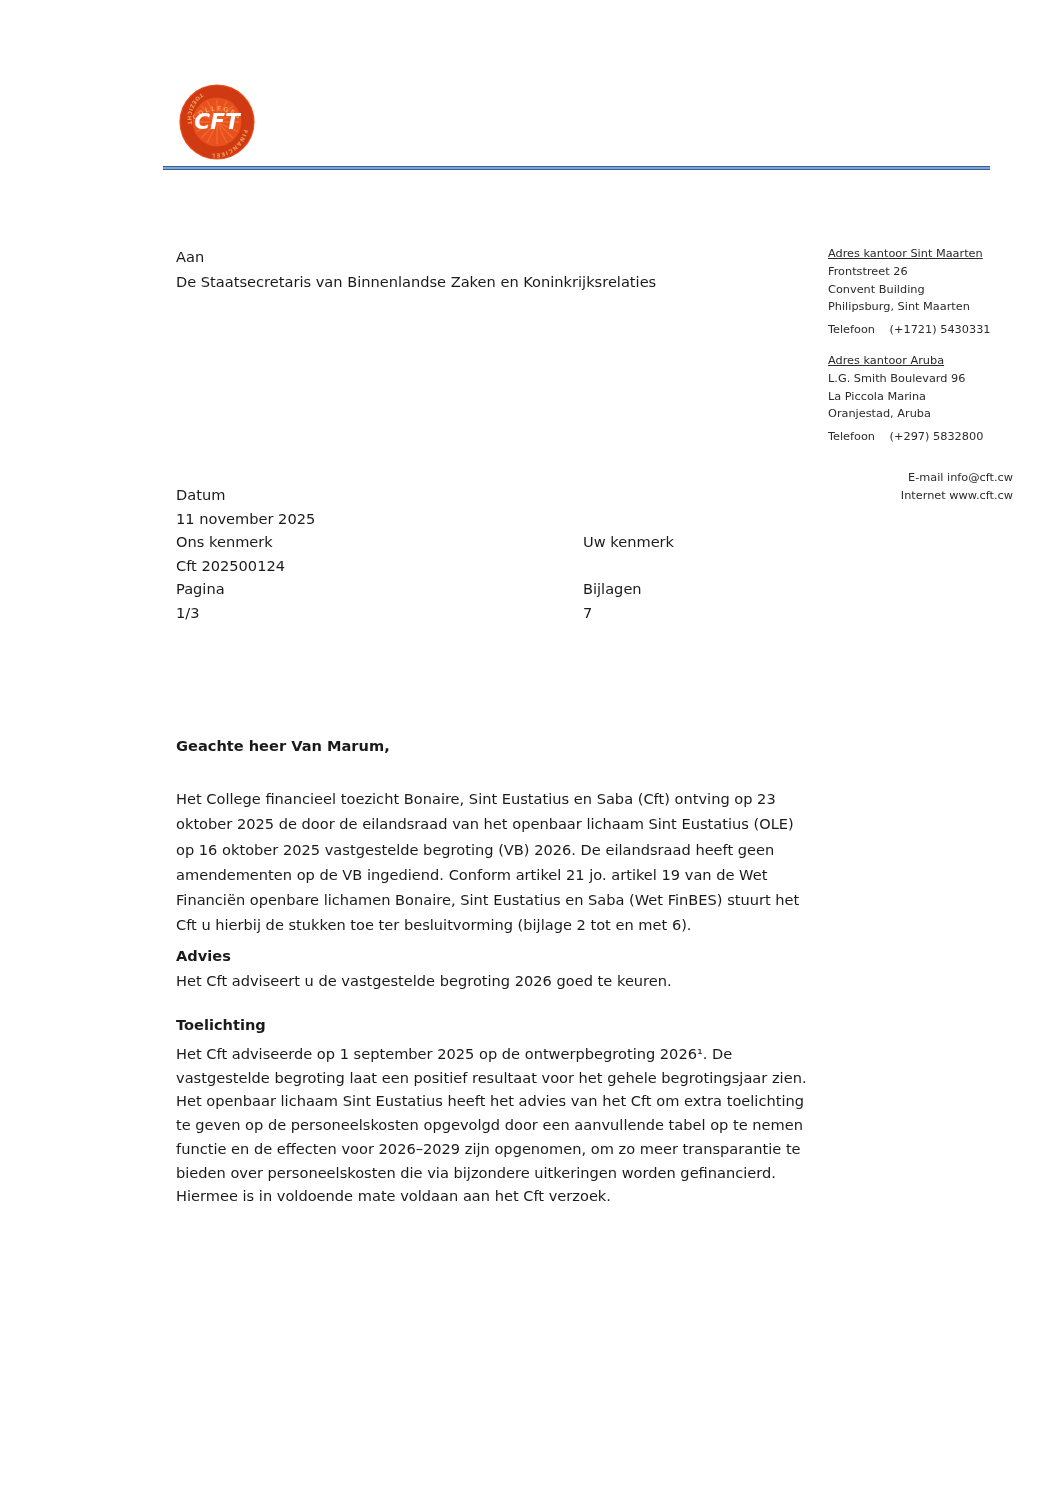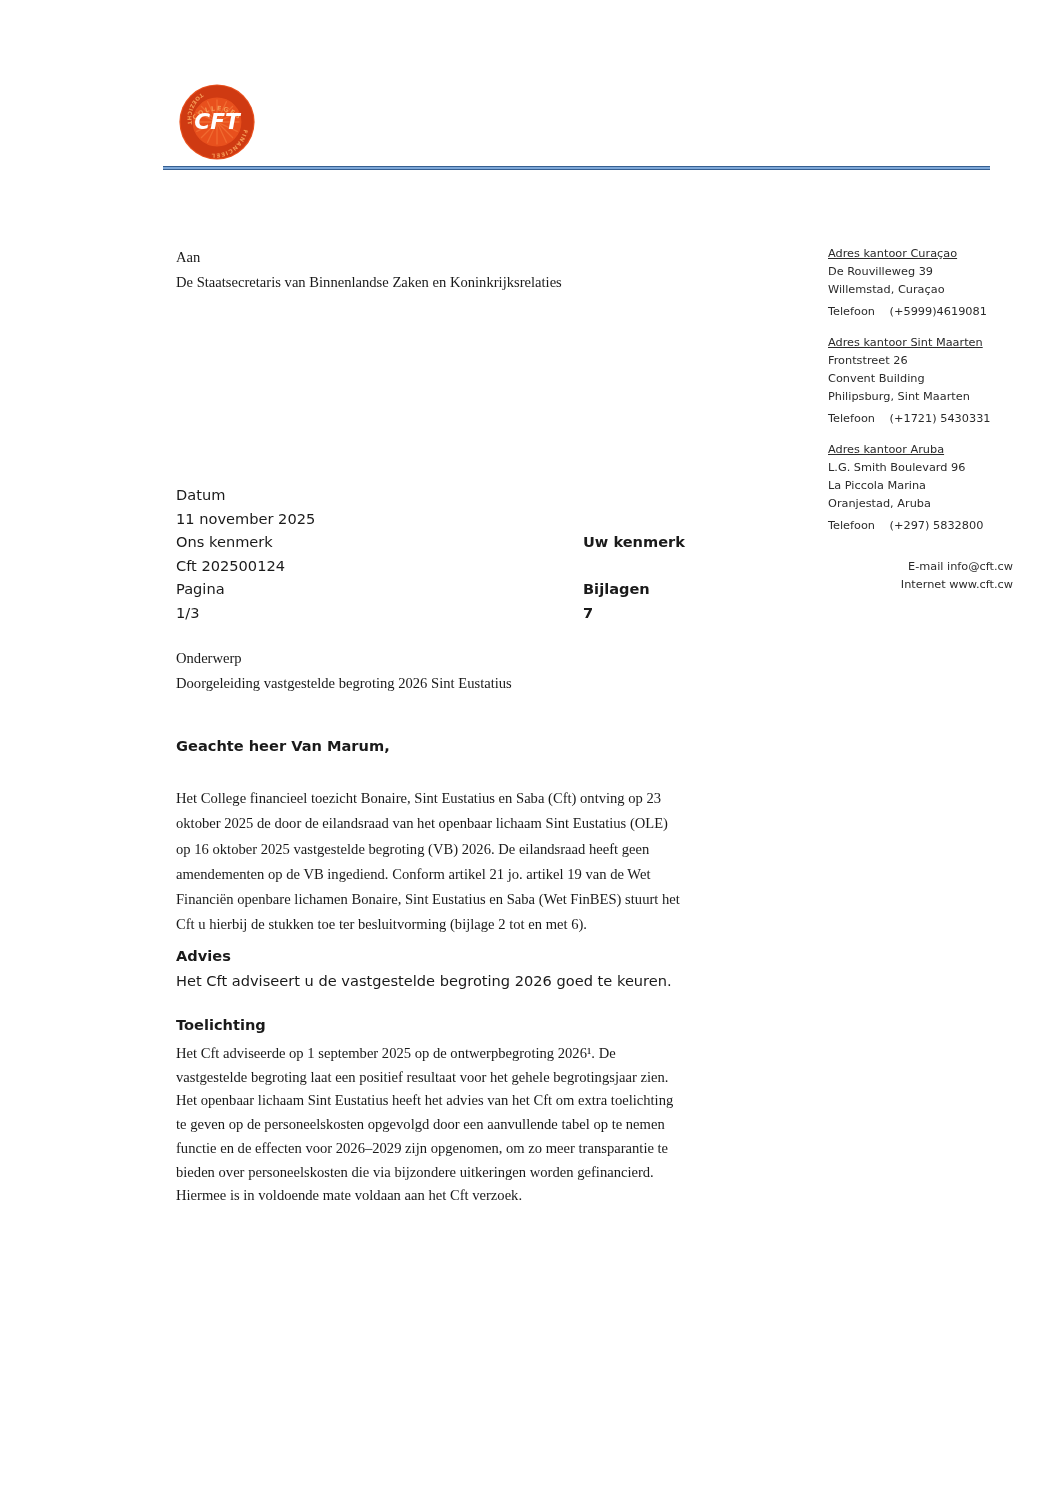--- a/index.html
+++ b/index.html
@@ -21,29 +21,29 @@
   .header-rule{
     position:absolute;left:163px;top:166px;width:827px;height:2px;
     background:#7da7d8;
     border-top:1px solid #365f91;border-bottom:1px solid #365f91;
   }
   
   .block{position:absolute;left:176px;font-size:14.6px;}
   .recipient{top:245px;width:660px;line-height:24.5px;}
   .meta{top:483px;width:660px;line-height:23.6px;}
   .meta-row{position:relative;}
-  .meta-col2{position:absolute;left:407px;top:0;white-space:nowrap;font-weight:bold;}
+  .meta-col2{position:absolute;left:407px;top:0;white-space:nowrap;}
   .subject{top:646px;width:660px;line-height:24.5px;}
   .salutation{top:737px;width:660px;font-weight:bold;}
   .intro{top:786px;width:700px;line-height:25.3px;}
   .advies-h{top:947px;font-weight:bold;}
   .advies-t{top:972px;width:700px;}
   .toel-h{top:1016px;font-weight:bold;}
   .toel{top:1042px;width:700px;line-height:23.7px;}
-  .line{white-space:nowrap;font-family:Liberation Serif, serif;}
+  .line{white-space:nowrap;}
   
   .sidebar{
     position:absolute;left:828px;top:245px;width:185px;
     font-size:11.3px;line-height:17.8px;color:#2a2a2a;
   }
   .office{margin-bottom:9px;}
   .office-title{text-decoration:underline;}
   .phone-row{margin-top:5px;margin-bottom:13px;}
   .lbl{display:inline-block;width:58px;}
   .contact{margin-top:23px;text-align:right;}
@@ -107,24 +107,20 @@
     <div class="meta-row">
       <span>Pagina</span>
       <span class="meta-col2">Bijlagen</span>
     </div>
     <div class="meta-row">
       <span>1/3</span>
       <span class="meta-col2">7</span>
     </div>
   </div>
 
-  <div class="block subject">
-    <div class="line">Onderwerp</div>
-    <div class="line">Doorgeleiding vastgestelde begroting 2026 Sint Eustatius</div>
-  </div>
 
   <div class="block salutation">Geachte heer Van Marum,</div>
 
   <div class="block intro">
     <div class="line">Het College financieel toezicht Bonaire, Sint Eustatius en Saba (Cft) ontving op 23</div>
     <div class="line">oktober 2025 de door de eilandsraad van het openbaar lichaam Sint Eustatius (OLE)</div>
     <div class="line">op 16 oktober 2025 vastgestelde begroting (VB) 2026. De eilandsraad heeft geen</div>
     <div class="line">amendementen op de VB ingediend. Conform artikel 21 jo. artikel 19 van de Wet</div>
     <div class="line">Financiën openbare lichamen Bonaire, Sint Eustatius en Saba (Wet FinBES) stuurt het</div>
     <div class="line">Cft u hierbij de stukken toe ter besluitvorming (bijlage 2 tot en met 6).</div>
@@ -139,29 +135,20 @@
     <div class="line">vastgestelde begroting laat een positief resultaat voor het gehele begrotingsjaar zien.</div>
     <div class="line">Het openbaar lichaam Sint Eustatius heeft het advies van het Cft om extra toelichting</div>
     <div class="line">te geven op de personeelskosten opgevolgd door een aanvullende tabel op te nemen</div>
     <div class="line">functie en de effecten voor 2026–2029 zijn opgenomen, om zo meer transparantie te</div>
     <div class="line">bieden over personeelskosten die via bijzondere uitkeringen worden gefinancierd.</div>
     <div class="line">Hiermee is in voldoende mate voldaan aan het Cft verzoek.</div>
   </div>
 
   <div class="sidebar">
 
-    <div class="office">
-      <div class="office-title">Adres kantoor Curaçao</div>
-      <div>De Rouvilleweg 39</div>
-      <div>Willemstad, Curaçao</div>
-      <div class="phone-row">
-        <span class="lbl">Telefoon</span>
-        <span>(+5999)4619081</span>
-      </div>
-    </div>
 
     <div class="office">
       <div class="office-title">Adres kantoor Sint Maarten</div>
       <div>Frontstreet 26</div>
       <div>Convent Building</div>
       <div>Philipsburg, Sint Maarten</div>
       <div class="phone-row">
         <span class="lbl">Telefoon</span>
         <span>(+1721) 5430331</span>
       </div>

